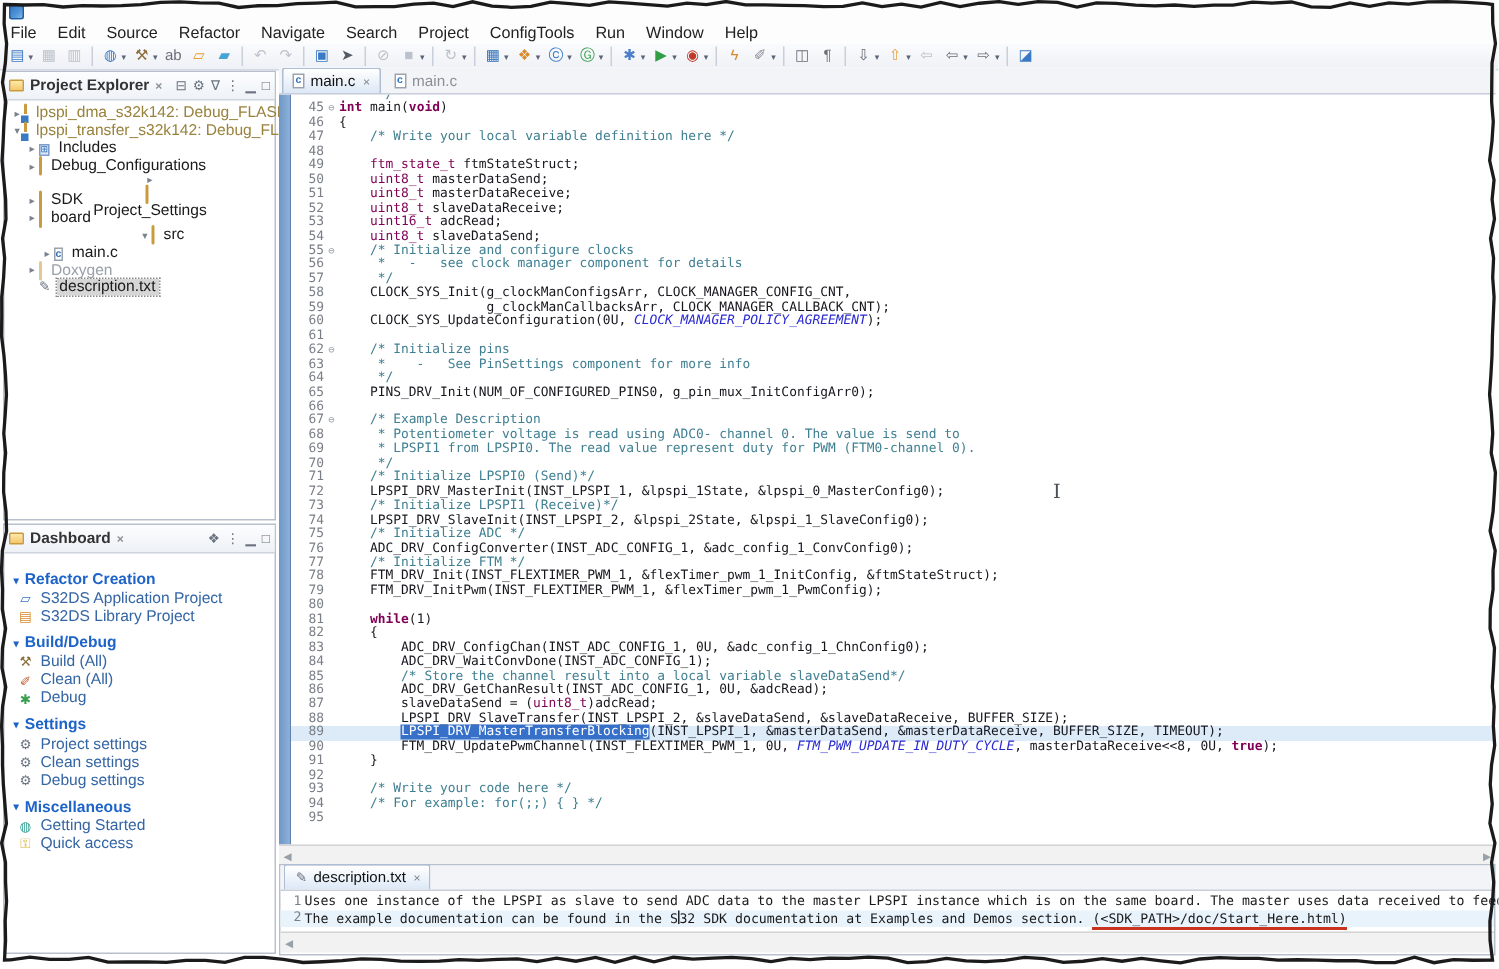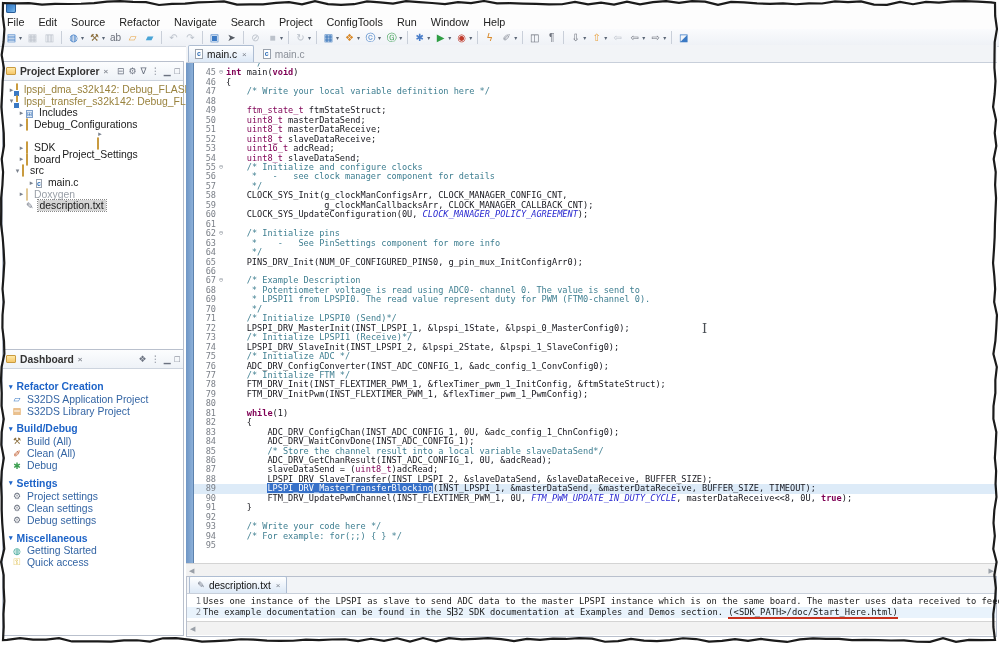--- a/index.html
+++ b/index.html
@@ -21,21 +21,21 @@
     background:linear-gradient(#fafbfd,#eef1f6);
     border-bottom:1px solid #d5dae2;display:flex;align-items:center;padding-left:3px;box-sizing:border-box;}
   .tbtn{display:flex;align-items:center;height:15px;padding:0 1px;margin:0 1px;border-radius:2px;}
   .tglyph{font-size:10px;line-height:13px;width:13px;text-align:center;}
   .tbtn.disabled .tglyph{color:#bcc2cb !important;}
   .tdrop{font-size:6px;color:#5a6575;margin-left:1px;}
   .tsep{width:1px;height:13px;background:#c9cfd9;margin:0 3px;}
 
   
   .view{background:#ffffff;border:1px solid #b9c0cd;box-sizing:border-box;}
-  #pe-view{left:2px;top:61px;width:182px;height:300px;}
+  #pe-view{left:2px;top:47px;width:182px;height:300px;}
   #dash-view{left:2px;top:349px;width:182px;height:287px;}
   .view-header{height:18px;background:linear-gradient(#fcfdfe,#eef2f7);
     border-bottom:1px solid #cdd4de;display:flex;align-items:center;
     font-size:10.3px;font-weight:bold;color:#333;padding:0 3px;}
   .view-tab-icon{margin-right:4px;font-size:9px;}
   .vh-close{color:#8a8f98;font-size:8px;margin-left:4px;}
   .vh-tools{margin-left:auto;display:flex;align-items:center;gap:4px;
     color:#6b7280;font-weight:normal;font-size:9px;}
   .vh-tools span{cursor:default;}
 
@@ -307,21 +307,21 @@
       <div class="tree-row" style="padding-left: 14px;">
         <span class="tw-arrow">▸</span>
         <span class="tw-icon"><span class="ic-folder"></span></span>
         <span class="tree-label ">SDK</span>
       </div>
       <div class="tree-row" style="padding-left: 14px;">
         <span class="tw-arrow">▸</span>
         <span class="tw-icon"><span class="ic-folder"></span></span>
         <span class="tree-label ">board</span>
       </div>
-      <div class="tree-row" style="padding-left: 10px;">
+      <div class="tree-row" style="padding-left: 31px; justify-content: center;">
         <span class="tw-arrow">▾</span>
         <span class="tw-icon"><span class="ic-folder"></span></span>
         <span class="tree-label ">src</span>
       </div>
       <div class="tree-row" style="padding-left: 24px;">
         <span class="tw-arrow">▸</span>
         <span class="tw-icon"><span class="ic-cfile">c</span></span>
         <span class="tree-label ">main.c</span>
       </div>
       <div class="tree-row" style="padding-left: 14px;">

